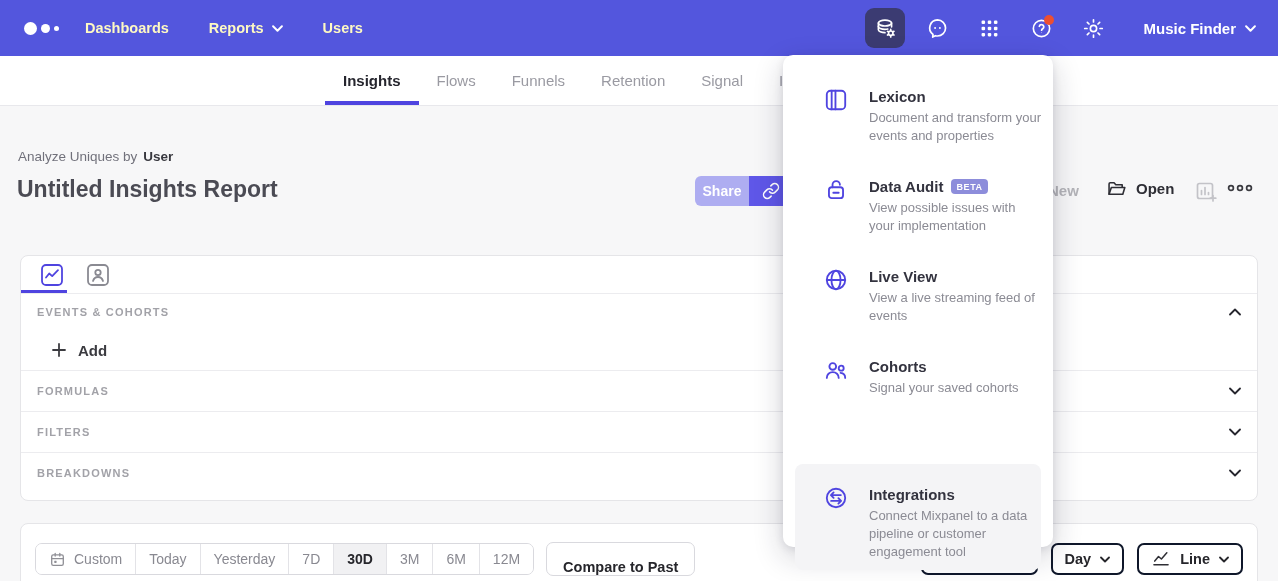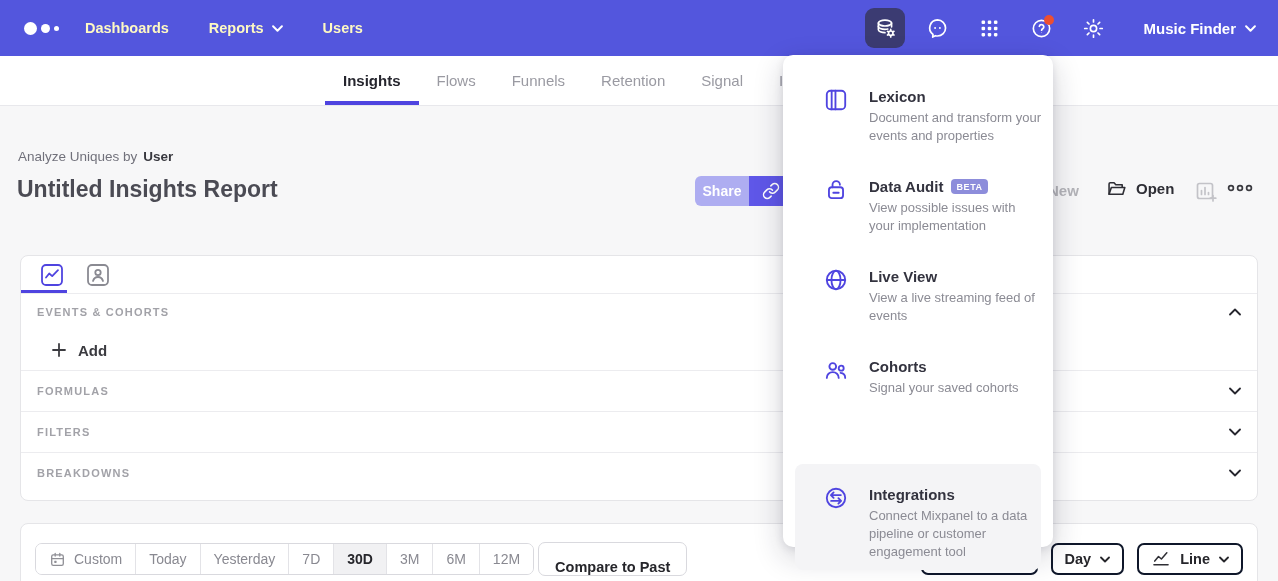--- a/index.html
+++ b/index.html
@@ -75,21 +75,21 @@
   
   .toolbar {
     position:absolute; left:20px; top:523px; width:1238px; height:72px;
     background:#fff; border:1px solid #e5e5e8; border-radius:8px;
     display:flex; align-items:center; padding:0 14px;
   }
   .segments { display:flex; border:1px solid #d9d9de; border-radius:7px; overflow:hidden; height:32px; }
   .seg { display:flex; align-items:center; gap:8px; padding:0 13px; font-size:14px; color:#898991; background:#fff; border:none; border-left:1px solid #e3e3e7; }
   .seg:first-child { border-left:none; }
   .seg.active { background:#f1f1f3; color:#26262b; font-weight:700; }
-  .compare-btn { margin-left:4px; height:32px; border:1px solid #d9d9de; border-radius:7px; background:#fff; padding:16px 16px; font-size:14.5px; font-weight:600; color:#26262b; font-family:inherit; }
+  .compare-btn { margin-left:12px; height:32px; border:1px solid #d9d9de; border-radius:7px; background:#fff; padding:16px 16px; font-size:14.5px; font-weight:600; color:#26262b; font-family:inherit; }
   .toolbar-right { margin-left:auto; display:flex; gap:13px; }
   .tb-btn { height:32px; border:2px solid #0f172a; border-radius:7px; background:#fff; padding:0 12px; display:flex; align-items:center; gap:9px; font-size:14.5px; font-weight:600; color:#26262b; font-family:inherit; }
 
   
   .menu-panel {
     position:absolute; left:783px; top:55px; width:270px; height:492px;
     background:#fff; border-radius:10px; box-shadow:0 10px 30px rgba(23,23,48,0.20), 0 2px 8px rgba(23,23,48,0.10);
     z-index:100; padding-top:33px;
   }
   .menu-item { display:flex; gap:20px; padding:0 20px 0 40px; height:90px; }

